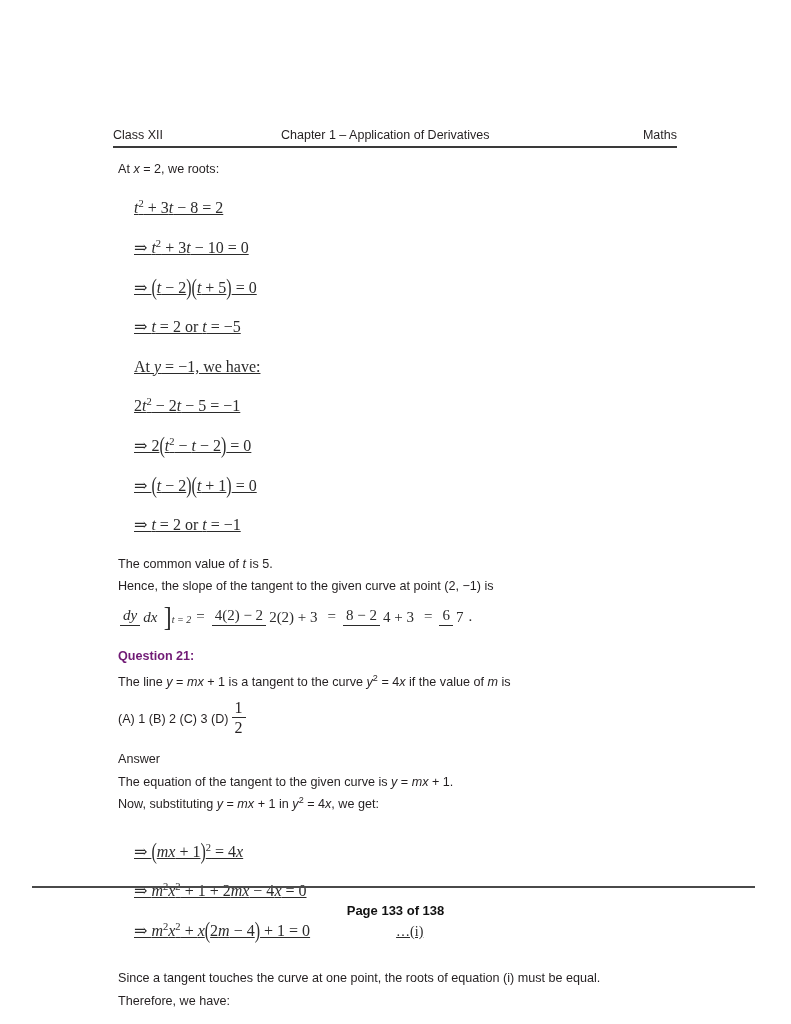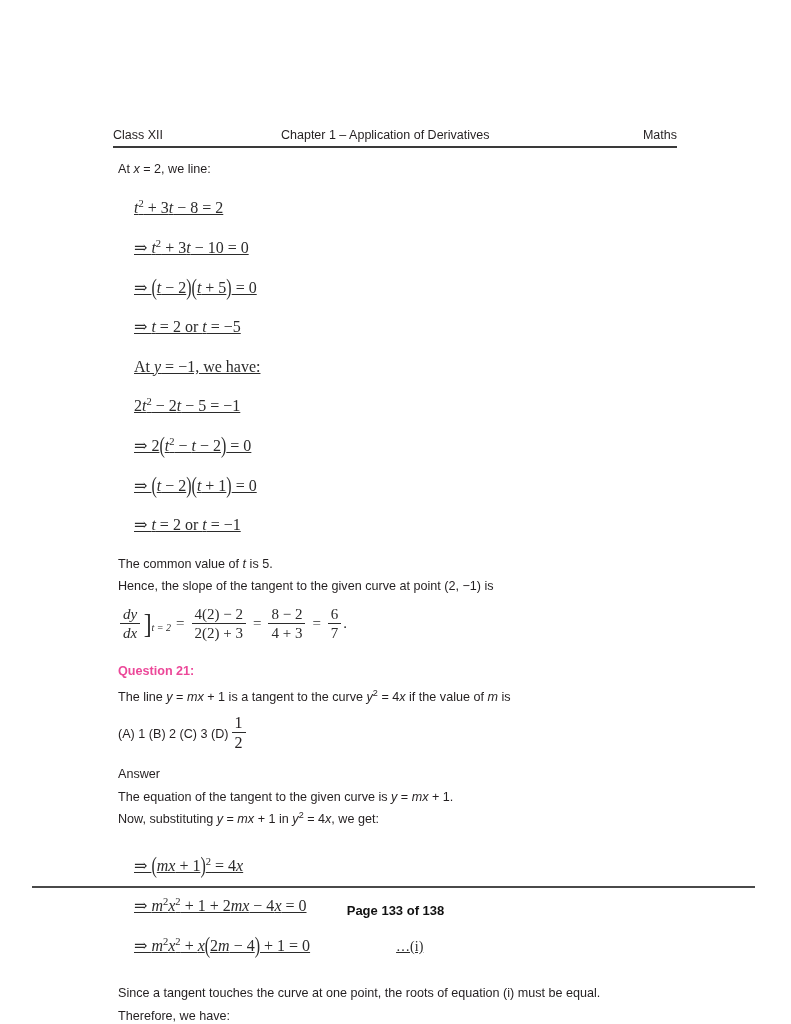--- a/index.html
+++ b/index.html
@@ -103,21 +103,21 @@
   
   .eqrow {
     display: flex;
     align-items: center;
     font-family: "Liberation Serif", "DejaVu Serif", serif;
     font-size: 15px;
     color: #2b2b2b;
   }
   .frac {
     display: inline-flex;
-    flex-direction: column;
+    flex-direction: row;
     align-items: center;
     vertical-align: middle;
     line-height: 1.12;
     margin: 0 2px;
   }
   .frac .num {
     padding: 0 3px 1px 3px;
     border-bottom: 1px solid #2b2b2b;
     font-style: normal;
   }
@@ -145,21 +145,21 @@
     padding-bottom: 2px;
     margin-left: -1px;
   }
   .eqsign { margin: 0 5px; font-style: normal; }
 
   
   .qlabel {
     font-family: "Liberation Sans", sans-serif;
     font-size: 12.6px;
     font-weight: bold;
-    color: #ec4899;
+    color: #701a75;
     margin: 0;
   }
 
   
   .inlinefrac {
     display: inline-flex;
     flex-direction: column;
     align-items: center;
     font-family: "Liberation Serif", "DejaVu Serif", serif;
     font-size: 16px;
@@ -212,21 +212,21 @@
 
   <div class="header">
     <span class="h-left">Class XII</span>
     <span class="h-center">Chapter 1 – Application of Derivatives</span>
     <span class="h-right">Maths</span>
   </div>
   <div class="header-rule"></div>
 
   <div class="content">
 
-    <p class="ptext"><span>At </span><i>x</i><span> = 2, we line:</span></p>
+    <p class="ptext"><span>At </span><i>x</i><span> = 2, we roots:</span></p>
 
     <div>
 
       <p class="math"><span class="v">t</span><span class="mathsup rm">2</span><span class="sp"> + 3</span><span class="v">t</span><span class="sp"> − 8 = 2</span></p>
 
       <p class="math"><span class="sp">⇒ </span><span class="v">t</span><span class="mathsup rm">2</span><span class="sp"> + 3</span><span class="v">t</span><span class="sp"> − 10 = 0</span></p>
 
       <p class="math"><span class="sp">⇒ </span><span class="bigparen">(</span><span class="v">t</span><span class="sp"> − 2</span><span class="bigparen">)</span><span class="bigparen">(</span><span class="v">t</span><span class="sp"> + 5</span><span class="bigparen">)</span><span class="sp"> = 0</span></p>
 
       <p class="math"><span class="sp">⇒ </span><span class="v">t</span><span class="sp"> = 2 or </span><span class="v">t</span><span class="sp"> = −5</span></p>

